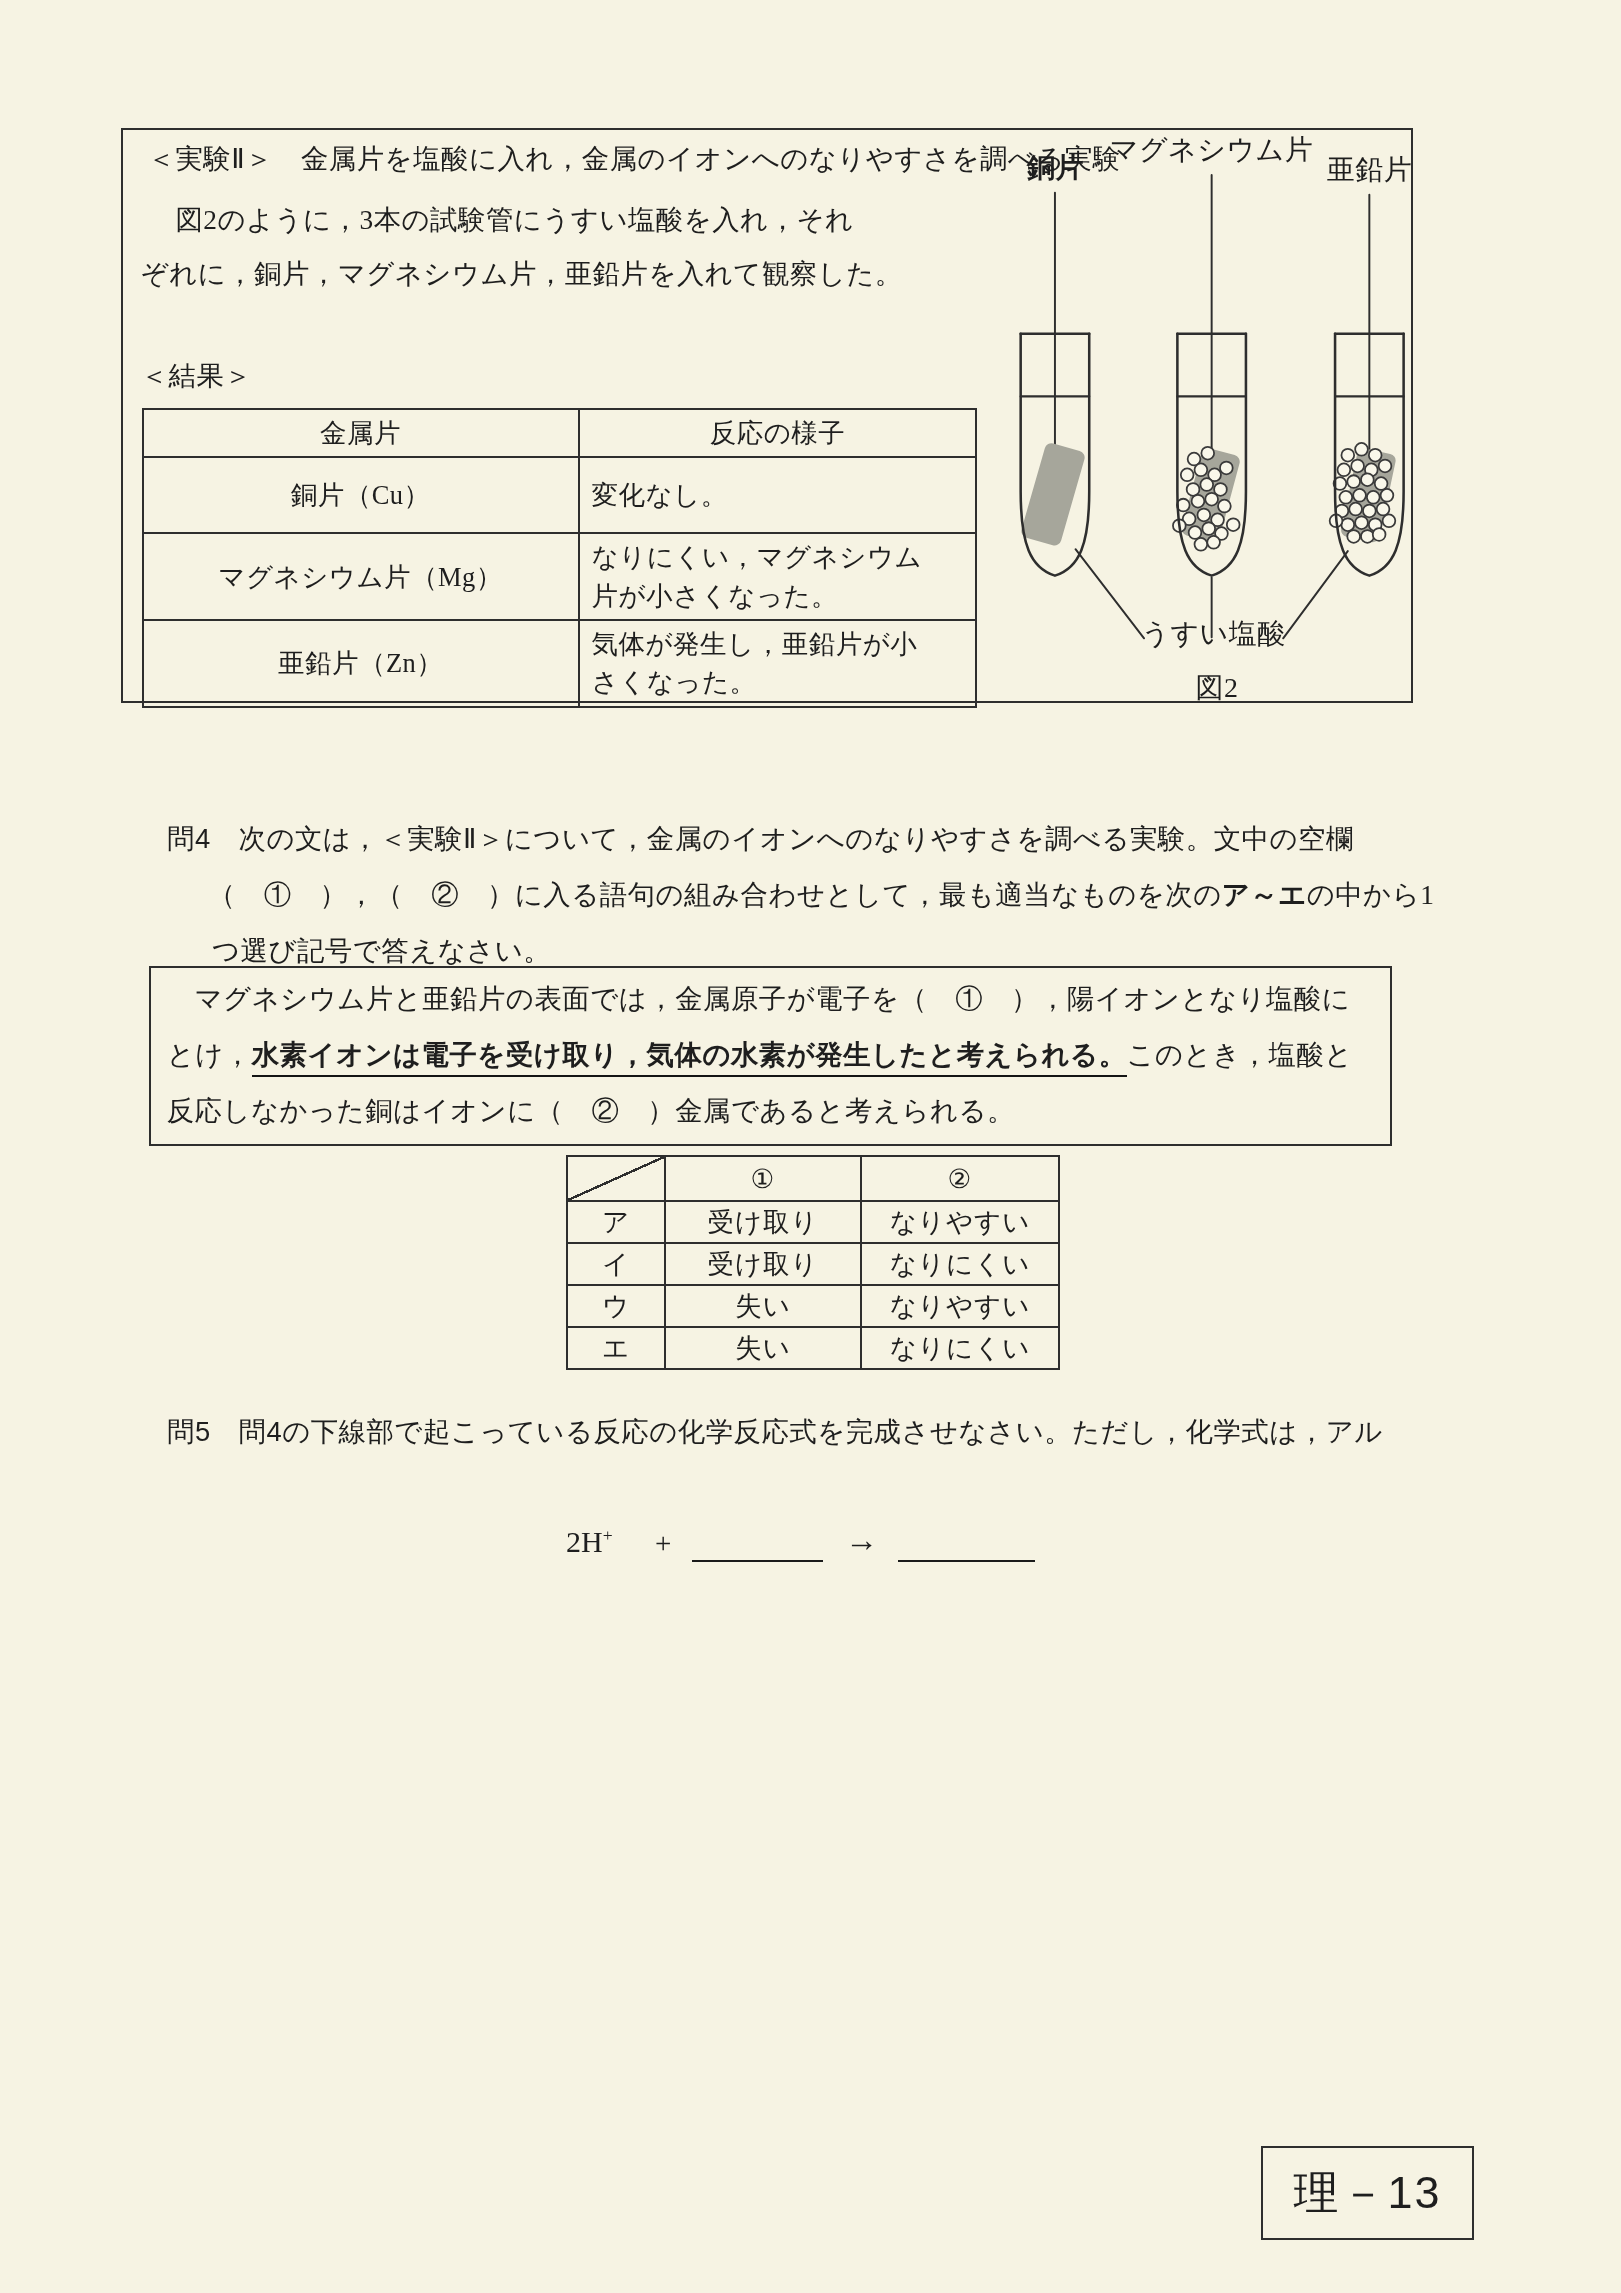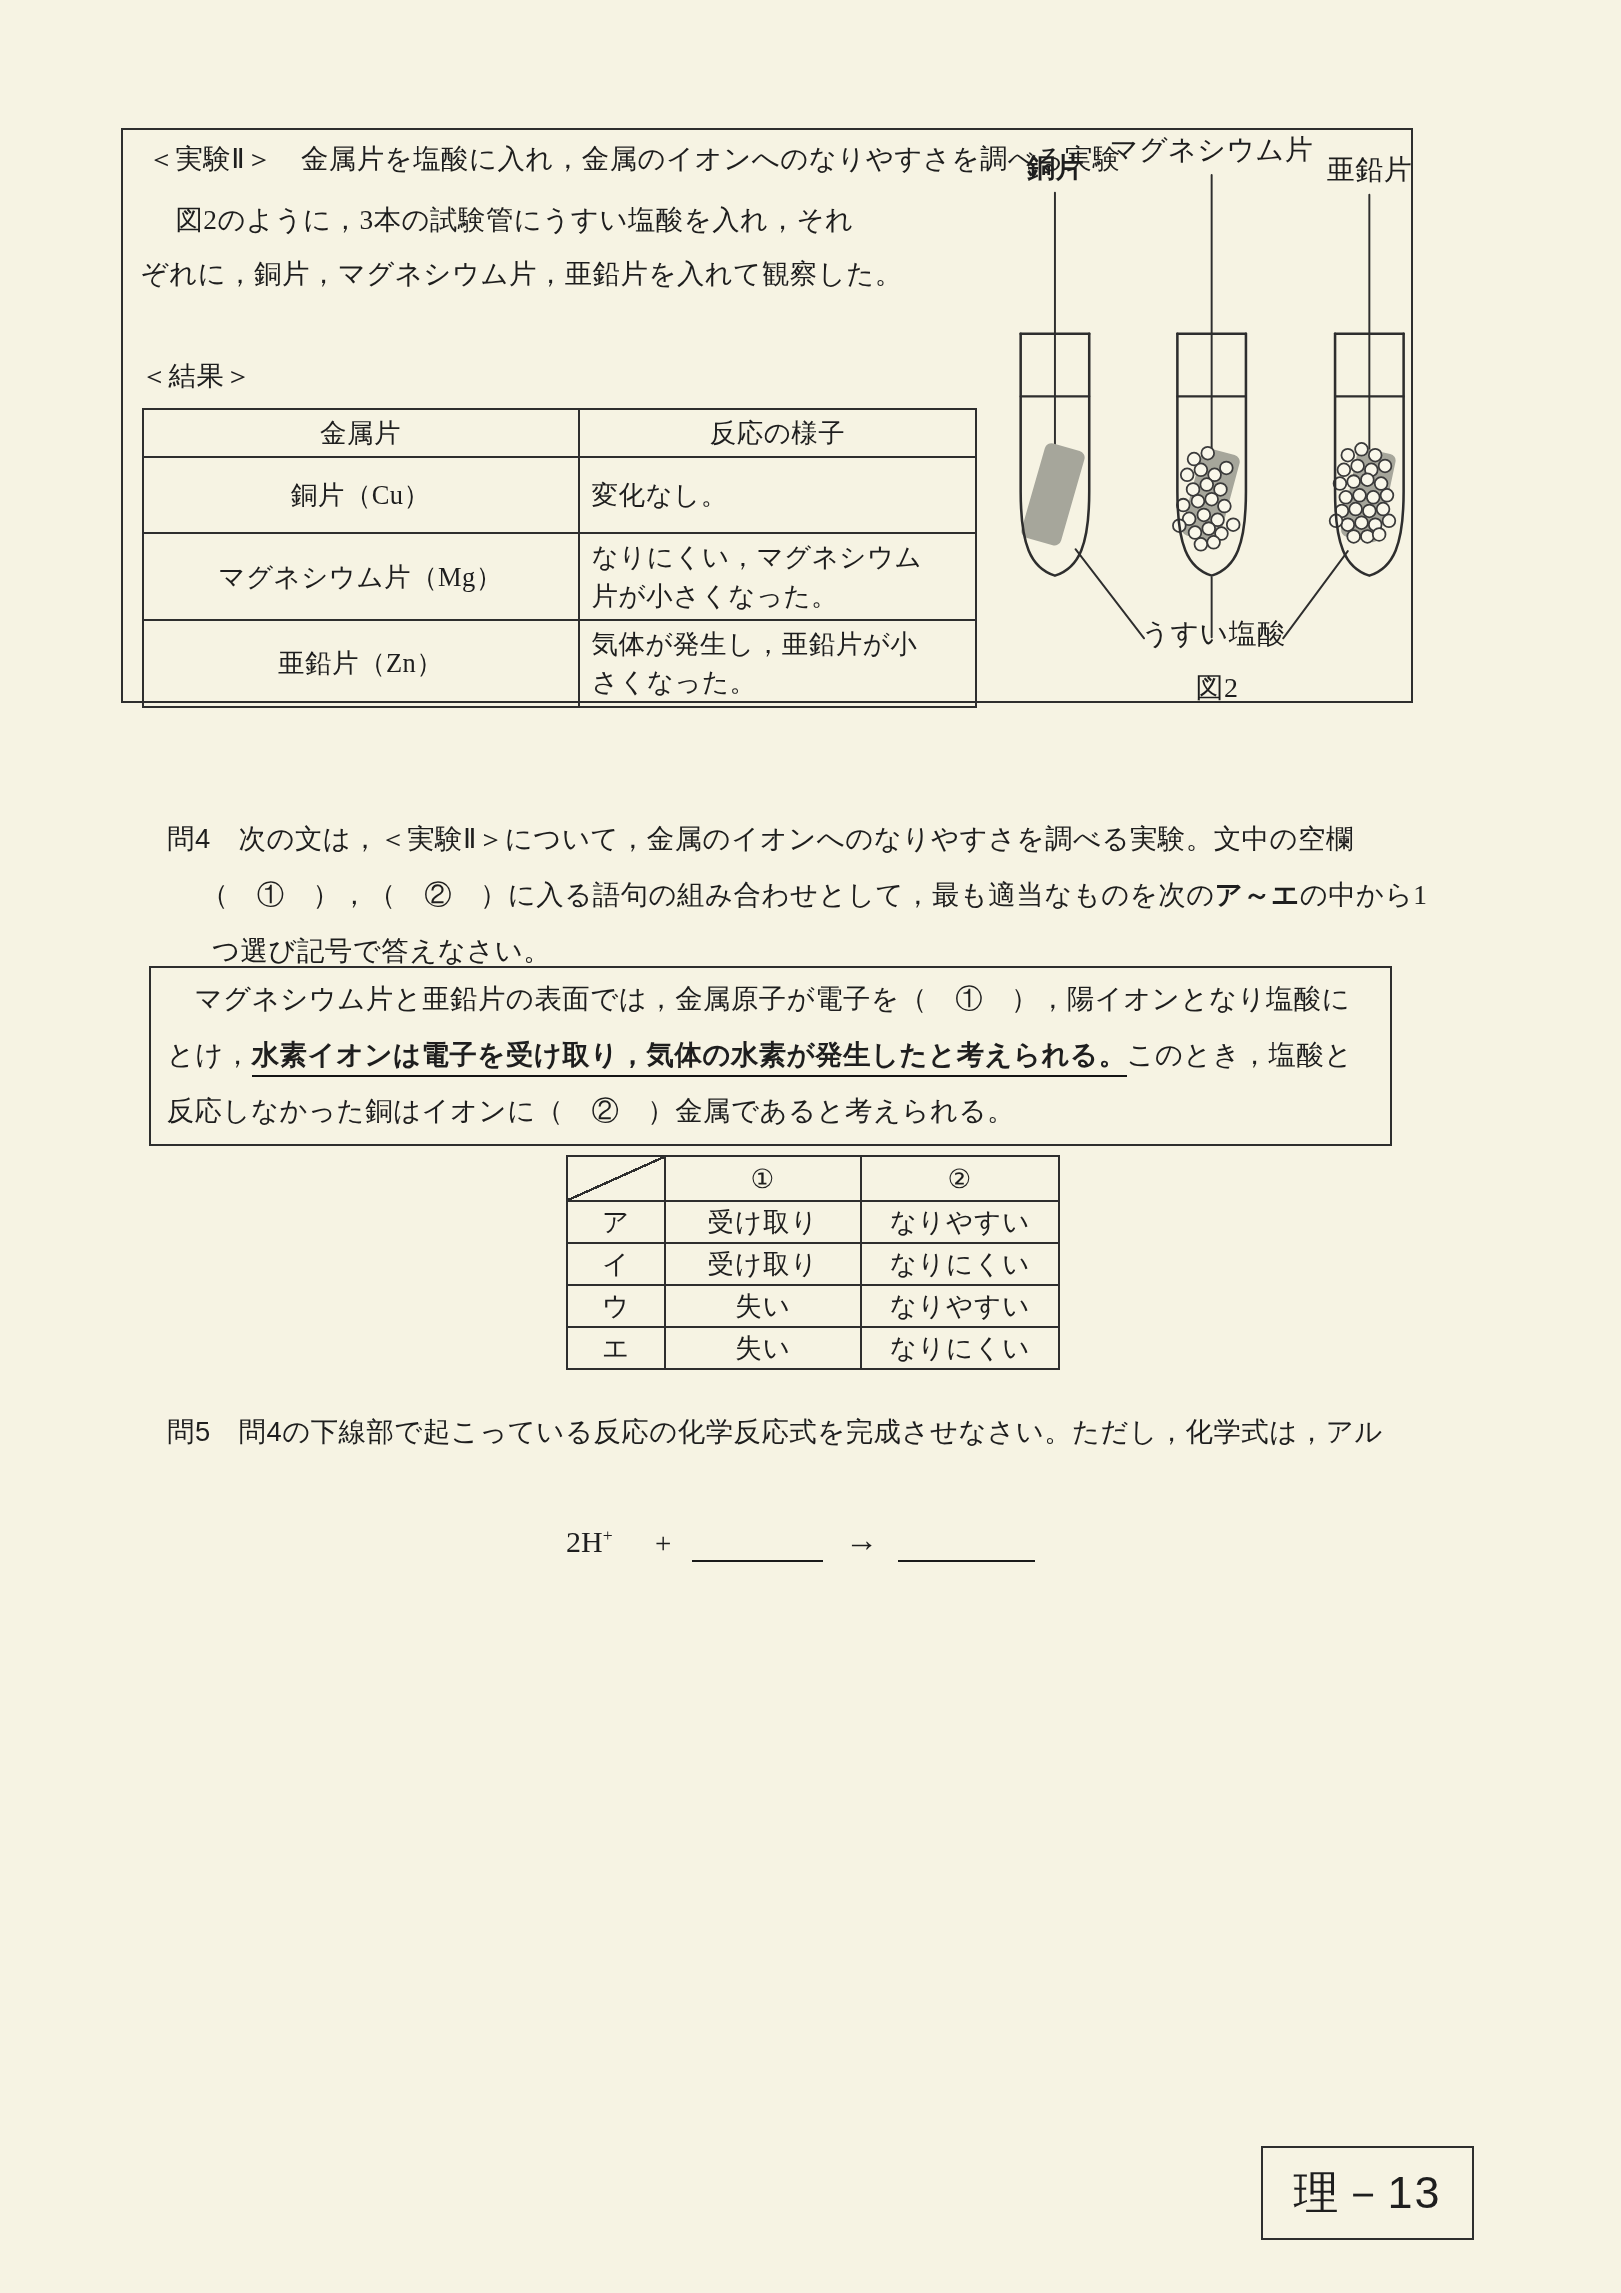--- a/index.html
+++ b/index.html
@@ -179,21 +179,21 @@
     <div class="abs min t29" style="left:854px; top:19.6px; width:157px; text-align:center;font-weight:bold;">銅片</div>
     <div class="abs min t29" style="left:966px; top:2px; width:245px; text-align:center;">マグネシウム片</div>
     <div class="abs min t29" style="left:1168px; top:21.6px; width:157px; text-align:center;">亜鉛片</div>
     <div class="abs min t29" style="left:1012px; top:486px; width:157px; text-align:center;">うすい塩酸</div>
     <div class="abs min t29" style="left:1050px; top:540px; width:88px; text-align:center;">図2</div>
   </div>
 
   <div class="abs t28" style="left:167px; top:821px;">
     <span class="got">問4</span><span class="min">　次の文は，</span><span class="got">＜実験Ⅱ＞</span><span class="min">について，金属のイオンへのなりやすさを調べる実験。文中の空欄</span>
   </div>
-  <div class="abs t28" style="left:201px; top:877px;">
+  <div class="abs t28" style="left:208px; top:877px;">
     <span class="min">（　①　），（　②　）に入る語句の組み合わせとして，最も適当なものを次の</span><span class="got" style="font-weight:bold;">ア～エ</span><span class="min">の中から1</span>
   </div>
   <div class="abs min t28" style="left:212px; top:933px;text-align:right;">つ選び記号で答えなさい。</div>
 
   <div class="abs frame" style="left:149px; top:966px; width:1239px; height:176px;">
     <div class="abs min t28" style="left:15.7px; top:12.7px;">　マグネシウム片と亜鉛片の表面では，金属原子が電子を（　①　），陽イオンとなり塩酸に</div>
     <div class="abs min t28" style="left:15.7px; top:125px;">反応しなかった銅はイオンに（　②　）金属であると考えられる。</div>
     <div class="abs t28" style="left:15.7px; top:69px;">
       <span class="min">とけ，</span><span class="uline">水素イオンは電子を受け取り，気体の水素が発生したと考えられる。</span><span class="min">このとき，塩酸と</span>
     </div>

